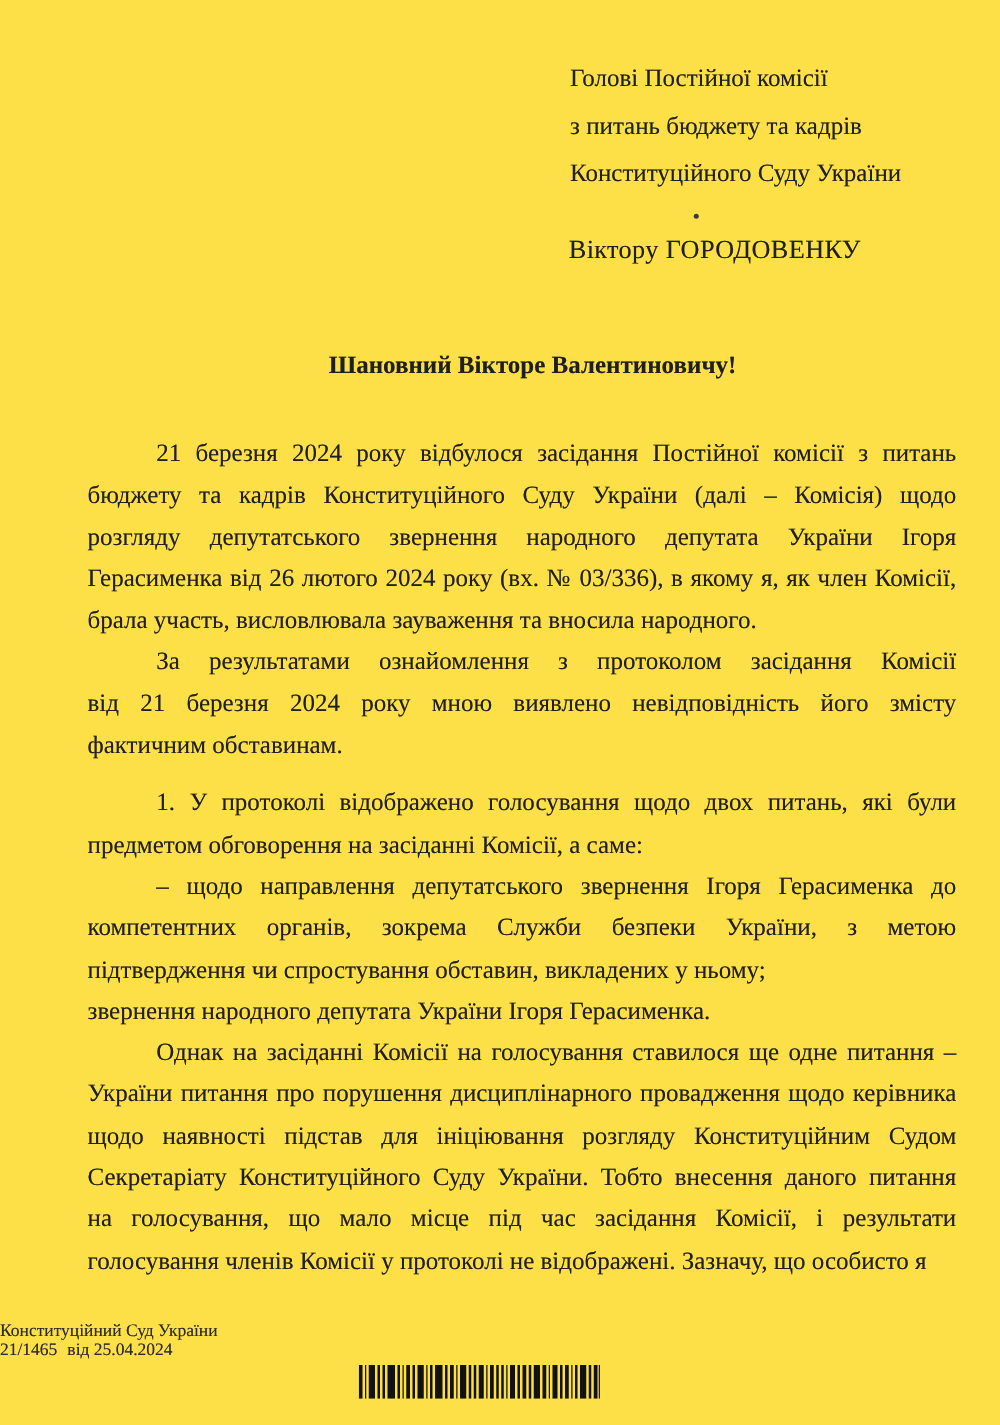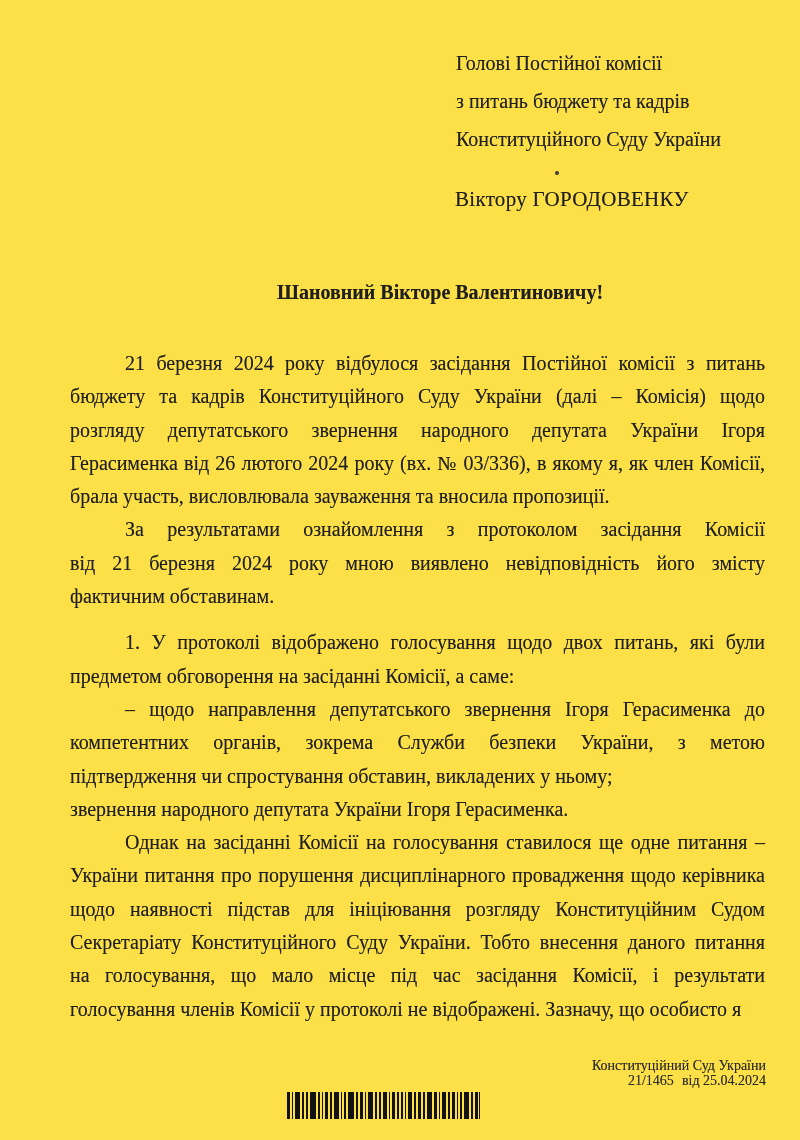--- a/index.html
+++ b/index.html
@@ -38,21 +38,21 @@
     top: 171px;
     width: 4px;
     height: 4px;
     background: #3a3a3a;
     border-radius: 50%;
   }
 
   
   .salutation {
     position: absolute;
-    left: 80px;
+    left: 66px;
     top: 281px;
     width: 720px;
     text-align: center;
     font-size: 20px;
     font-weight: bold;
   }
 
   
   .body-text {
     position: absolute;
@@ -70,21 +70,21 @@
   }
   .bline.first { text-indent: 55px; }
   .bline.last { text-align-last: left; }
 
   
   .stamp {
     position: absolute;
     left: 0;
     top: 1058px;
     width: 766px;
-    text-align: right;
+    text-align: left;
     font-size: 14px;
     line-height: 15px;
     color: #2a2a2a;
   }
   .stamp .reg-date { margin-left: 8px; }
   .barcode {
     display: block;
     margin: 4px auto 0 auto;
   }
 </style>
@@ -105,21 +105,21 @@
 
   <div class="salutation">Шановний Вікторе Валентиновичу!</div>
 
   <div class="body-text">
 
     <p class="para">
       <span class="bline first" style="display:block">21 березня 2024 року відбулося засідання Постійної комісії з питань</span>
       <span class="bline" style="display:block">бюджету та кадрів Конституційного Суду України (далі – Комісія) щодо</span>
       <span class="bline" style="display:block">розгляду депутатського звернення народного депутата України Ігоря</span>
       <span class="bline" style="display:block">Герасименка від 26 лютого 2024 року (вх. № 03/336), в якому я, як член Комісії,</span>
-      <span class="bline last" style="display:block">брала участь, висловлювала зауваження та вносила пропозиції.</span>
+      <span class="bline last" style="display:block">брала участь, висловлювала зауваження та вносила народного.</span>
     </p>
 
     <p class="para">
       <span class="bline first" style="display:block">За результатами ознайомлення з протоколом засідання Комісії</span>
       <span class="bline" style="display:block">від 21 березня 2024 року мною виявлено невідповідність його змісту</span>
       <span class="bline last" style="display:block">фактичним обставинам.</span>
     </p>
 
     <p class="para gap">
       <span class="bline first" style="display:block">1. У протоколі відображено голосування щодо двох питань, які були</span>

